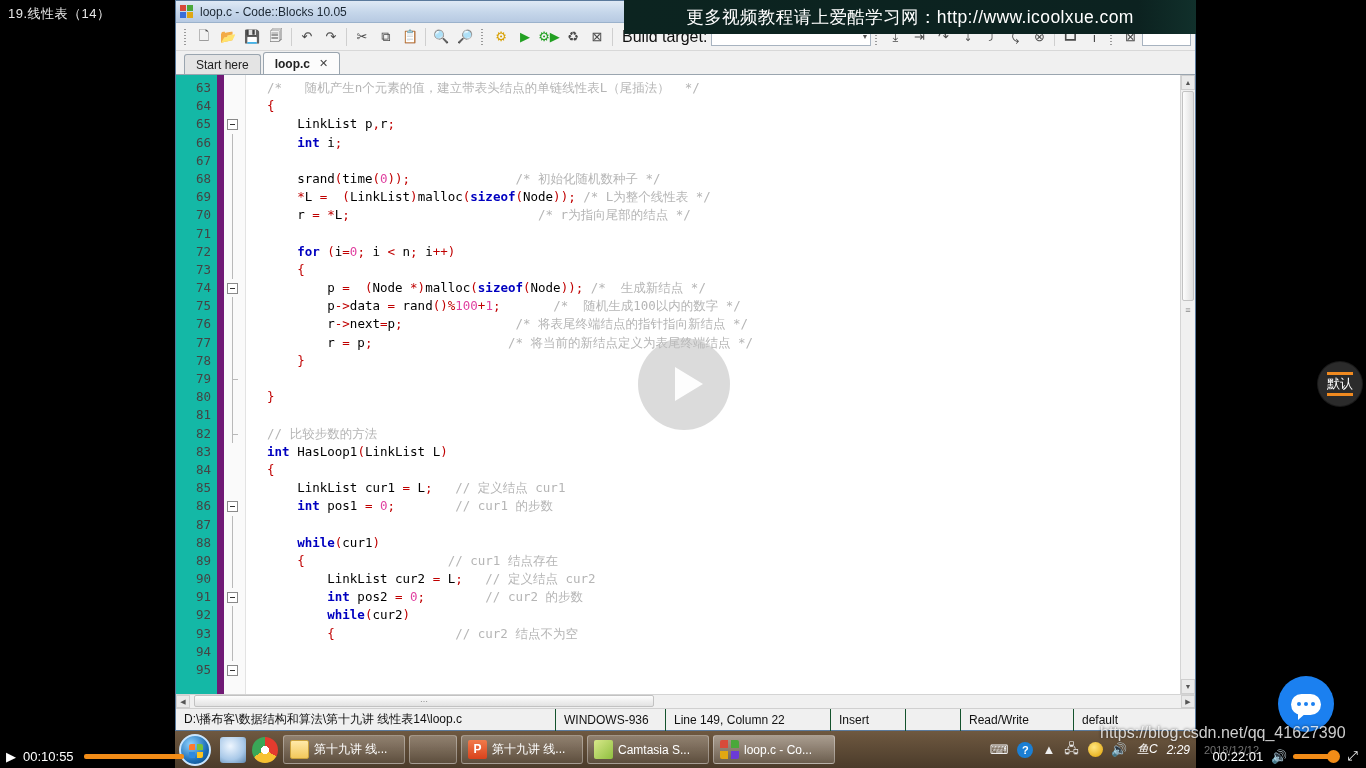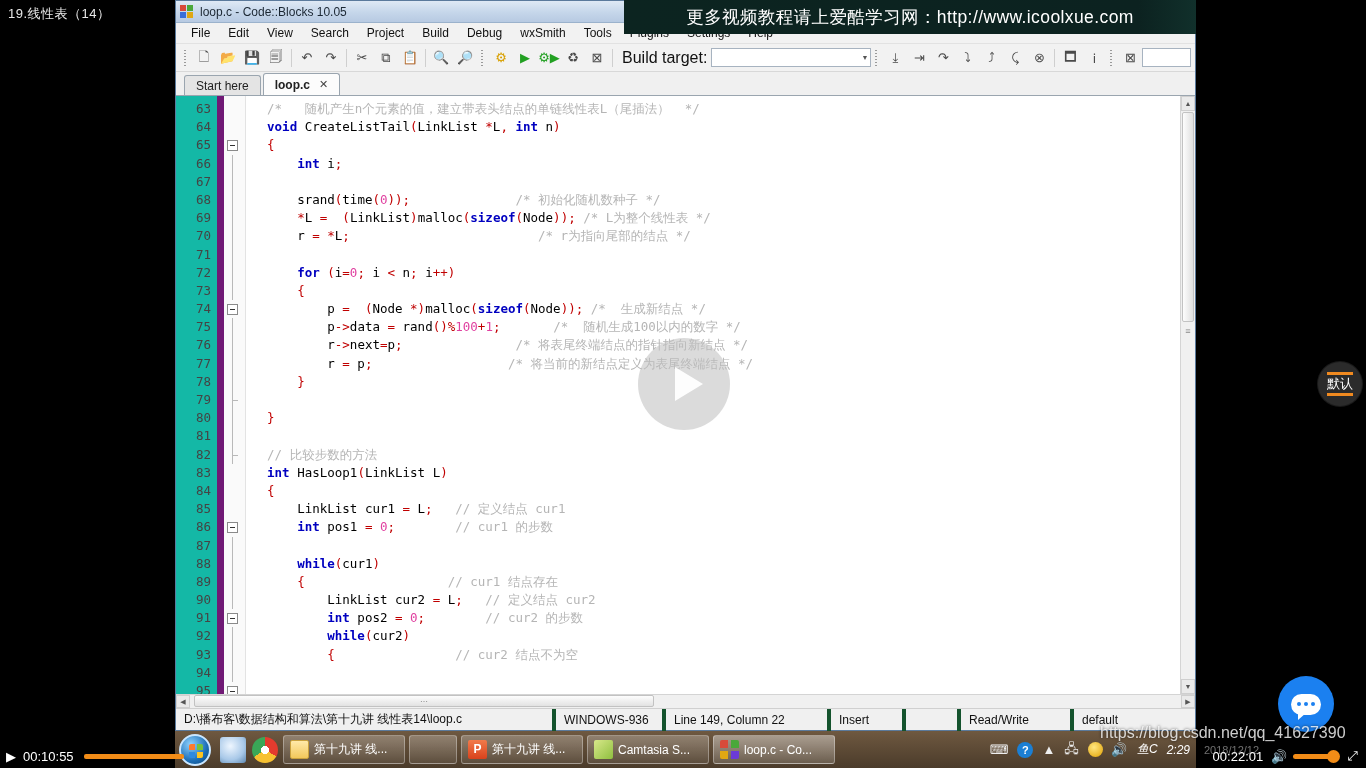--- a/index.html
+++ b/index.html
@@ -126,21 +126,21 @@
   .h-scroll .arrow-l,.h-scroll .arrow-r { width:14px; height:13px; background:#eaeaea;
     border:1px solid #cfcfcf; display:flex; align-items:center; justify-content:center; font-size:7px; color:#555;
     flex:0 0 14px;}
   .h-scroll .htrack { flex:1 1 auto; position:relative; height:13px;}
   .h-scroll .hthumb { position:absolute; left:4px; top:0; width:460px; height:12px;
     background:linear-gradient(#fdfdfd,#e2e2e2); border:1px solid #c2c2c2; border-radius:2px;
     display:flex; align-items:center; justify-content:center; font-size:8px; color:#888;}
 
   .cb-statusbar { height:22px; flex:0 0 22px; background:#f0f0f0; border-top:1px solid #d0d0d0;
     display:flex; align-items:center; font-size:12px; color:#111;}
-  .sb-cell { padding:0 8px; height:22px; display:flex; align-items:center; border-right:4px solid #14532d;
+  .sb-cell { padding:0 8px; height:22px; display:flex; align-items:center; border-right:1px solid #14532d;
     white-space:nowrap; overflow:hidden;}
 
   
   .taskbar { position:absolute; left:175px; bottom:0; width:1021px; height:37px;
     background:linear-gradient(rgba(120,96,70,.92),rgba(78,62,44,.96));
     display:flex; align-items:center; padding-left:4px; z-index:40;}
   .tb-start { width:32px; height:32px; border-radius:50%;
     background:radial-gradient(circle at 35% 30%, #8fd2ff, #1d6fb8 60%, #0b4477);
     border:2px solid #c9e6ff; flex:0 0 32px; margin-right:6px; position:relative;}
   .tb-start::after{ content:""; position:absolute; left:8px; top:8px; width:14px; height:14px;
@@ -223,34 +223,20 @@
     <div class="cb-titlebar">
       <span class="cb-logo">
           <i></i>
           <i></i>
           <i></i>
           <i></i>
         </span>
       <span class="cb-title-text">loop.c - Code::Blocks 10.05</span>
     </div>
 
-    <div class="cb-menubar">
-      <span class="cb-menu-item">File</span>
-      <span class="cb-menu-item">Edit</span>
-      <span class="cb-menu-item">View</span>
-      <span class="cb-menu-item">Search</span>
-      <span class="cb-menu-item">Project</span>
-      <span class="cb-menu-item">Build</span>
-      <span class="cb-menu-item">Debug</span>
-      <span class="cb-menu-item">wxSmith</span>
-      <span class="cb-menu-item">Tools</span>
-      <span class="cb-menu-item">Plugins</span>
-      <span class="cb-menu-item">Settings</span>
-      <span class="cb-menu-item">Help</span>
-    </div>
 
     <div class="cb-toolbar">
       <span class="grip"></span>
       <span class="tb-btn">🗋</span>
       <span class="tb-btn">📂</span>
       <span class="tb-btn">💾</span>
       <span class="tb-btn">🗐</span>
       <span class="tb-sep"></span>
       <span class="tb-btn">↶</span>
       <span class="tb-btn">↷</span>
@@ -420,22 +406,22 @@
           </div>
           <div>
             <span class="foldline"></span>
           </div>
           <div>
             <span class="foldbox"></span>
           </div>
         </div>
       <div class="code-pane" id="code-pane">
           <div class="code-line"><span>  </span><span class="cmt">/*   随机产生n个元素的值，建立带表头结点的单链线性表L（尾插法）  */</span></div>
-          <div class="code-line"><span>  </span><span class="kw">void</span><span> CreateListTail</span><span class="op">(</span><span>LinkList </span><span class="op">*</span><span>L</span><span class="op">,</span><span> </span><span class="kw">int</span><span> n</span><span class="op">)</span></div>
           <div class="code-line"><span>  </span><span class="op">{</span></div>
+          <div class="code-line"><span>      LinkList p</span><span class="op">,</span><span>r</span><span class="op">;</span></div>
           <div class="code-line"><span>      </span><span class="kw">int</span><span> i</span><span class="op">;</span></div>
           <div class="code-line">&nbsp;</div>
           <div class="code-line"><span>      srand</span><span class="op">(</span><span>time</span><span class="op">(</span><span class="num">0</span><span class="op">))</span><span class="op">;</span><span>              </span><span class="cmt">/* 初始化随机数种子 */</span></div>
           <div class="code-line"><span>      </span><span class="op">*</span><span>L </span><span class="op">=</span><span>  </span><span class="op">(</span><span>LinkList</span><span class="op">)</span><span>malloc</span><span class="op">(</span><span class="kw">sizeof</span><span class="op">(</span><span>Node</span><span class="op">));</span><span> </span><span class="cmt">/* L为整个线性表 */</span></div>
           <div class="code-line"><span>      r </span><span class="op">=</span><span> </span><span class="op">*</span><span>L</span><span class="op">;</span><span>                         </span><span class="cmt">/* r为指向尾部的结点 */</span></div>
           <div class="code-line">&nbsp;</div>
           <div class="code-line"><span>      </span><span class="kw">for</span><span> </span><span class="op">(</span><span>i</span><span class="op">=</span><span class="num">0</span><span class="op">;</span><span> i </span><span class="op">&lt;</span><span> n</span><span class="op">;</span><span> i</span><span class="op">++</span><span class="op">)</span></div>
           <div class="code-line"><span>      </span><span class="op">{</span></div>
           <div class="code-line"><span>          p </span><span class="op">=</span><span>  </span><span class="op">(</span><span>Node </span><span class="op">*</span><span class="op">)</span><span>malloc</span><span class="op">(</span><span class="kw">sizeof</span><span class="op">(</span><span>Node</span><span class="op">));</span><span> </span><span class="cmt">/*  生成新结点 */</span></div>
           <div class="code-line"><span>          p</span><span class="op">-&gt;</span><span>data </span><span class="op">=</span><span> rand</span><span class="op">()</span><span class="op">%</span><span class="num">100</span><span class="op">+</span><span class="num">1</span><span class="op">;</span><span>       </span><span class="cmt">/*  随机生成100以内的数字 */</span></div>

